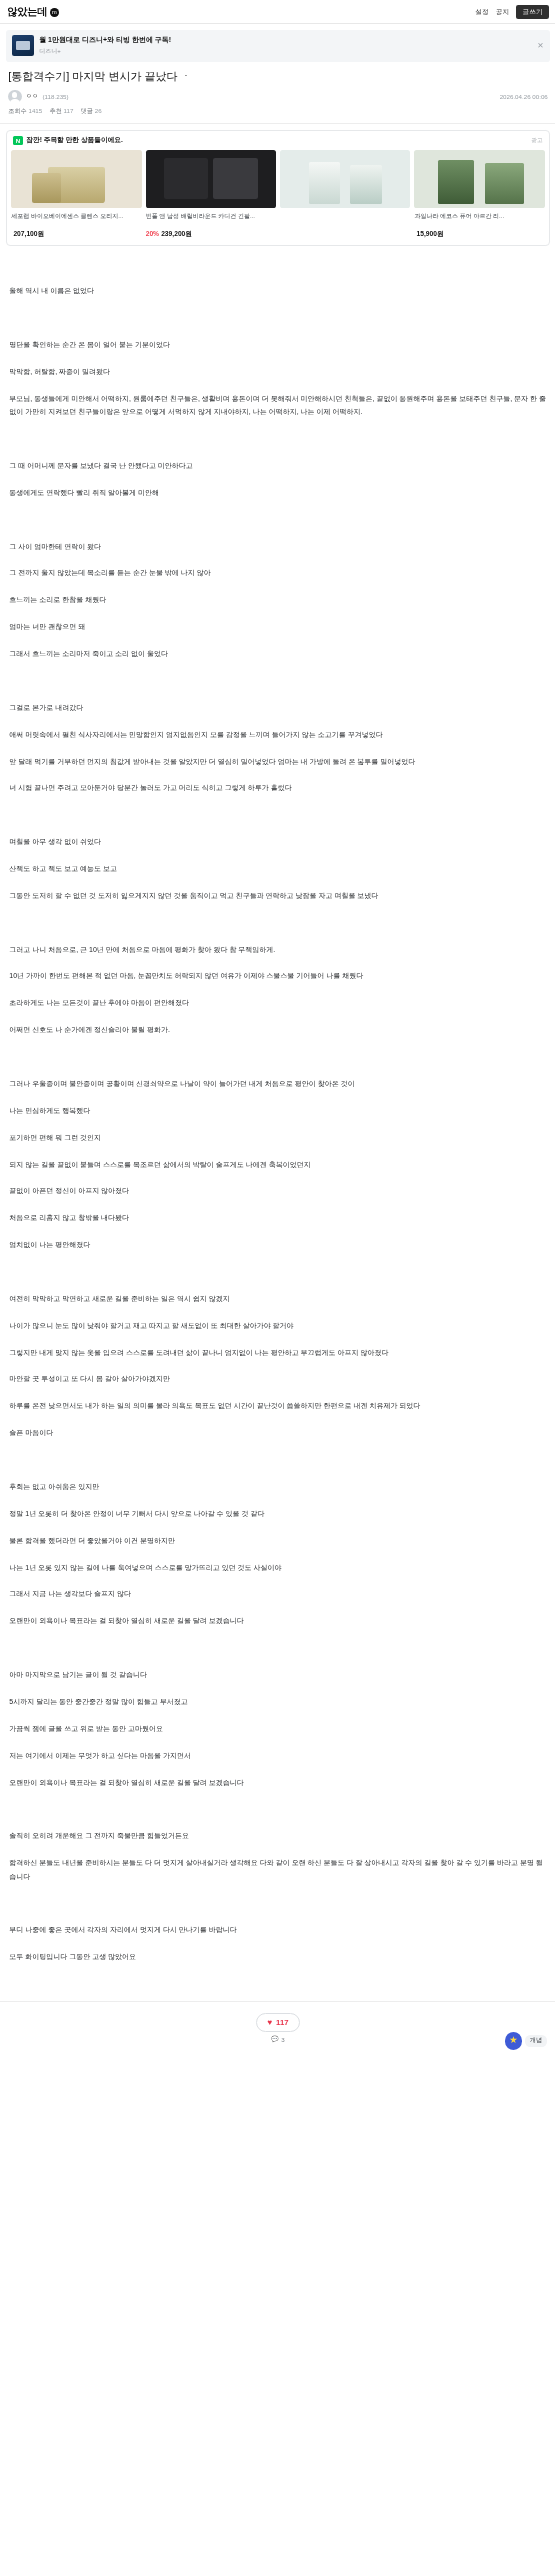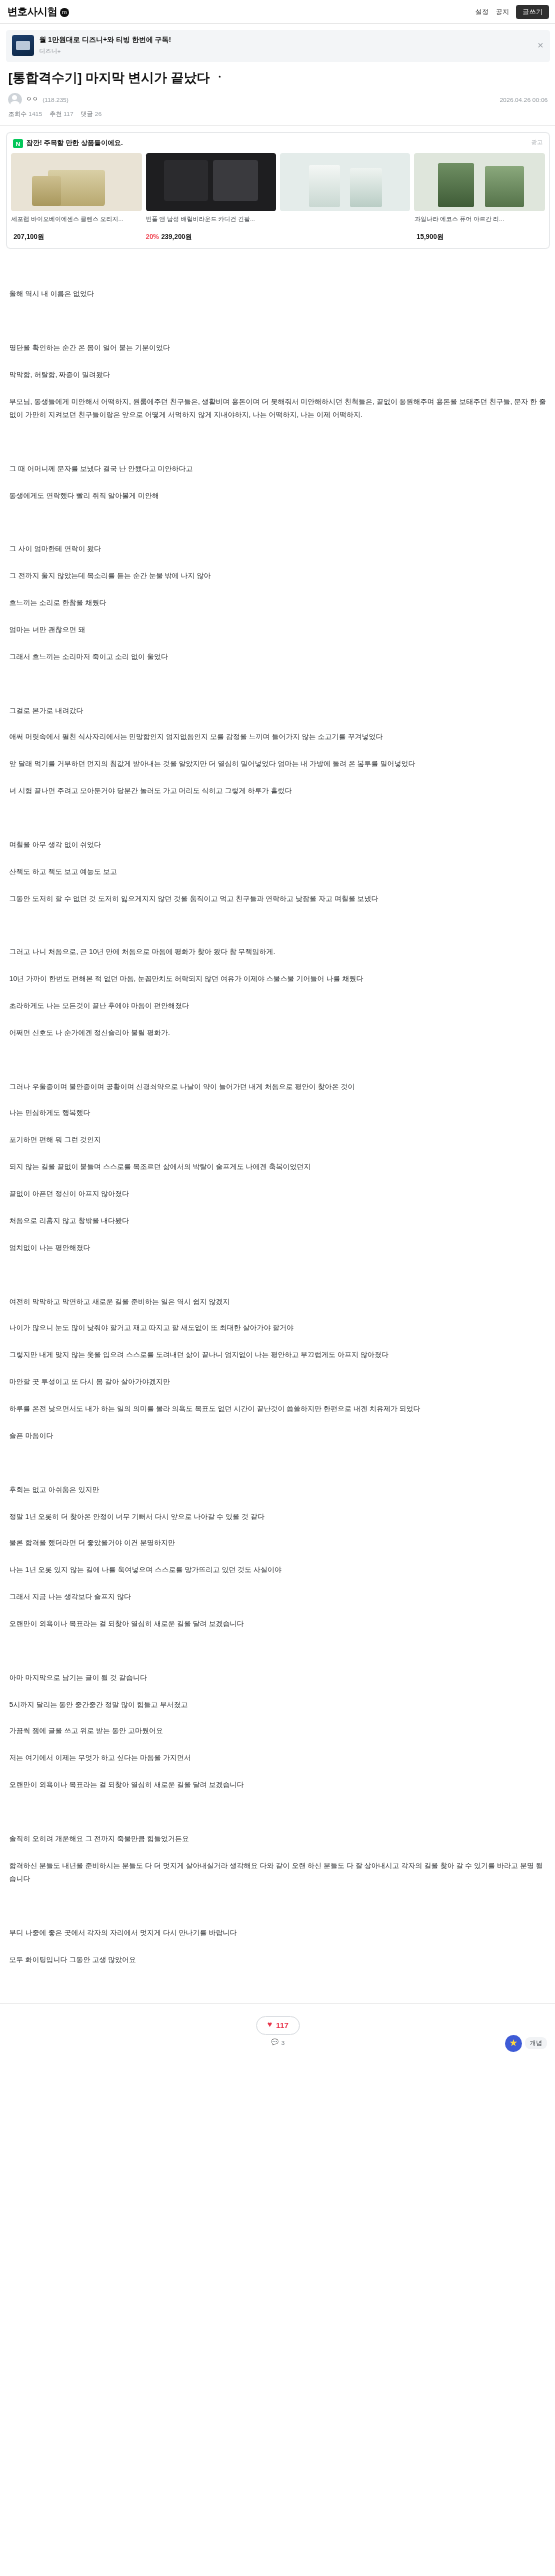--- a/index.html
+++ b/index.html
@@ -81,22 +81,22 @@
     opacity: .85;
   }
   .promo-text { margin-left: 5.2px; }
   .promo-title { font-size: 7px; color: #0e0e0e; font-weight: bold; }
   .promo-sub { font-size: 6px; color: #8b8f95; margin-top: 1.5px; }
   .promo-x { margin-left: auto; color: #9aa0a6; font-size: 7.7px; }
 
   
   .article-head { padding: 7.2px 8.2px 0 8.2px; }
   .art-title {
-    font-size: 13px;
-    font-weight: bold;
+    font-size: 11px;
+    font-weight: normal;
     color: #111;
     line-height: 1.35;
   }
   .art-meta {
     display: flex;
     align-items: center;
     margin-top: 6.2px;
     gap: 4.1px;
   }
   .avatar {
@@ -299,21 +299,21 @@
     padding: 1.5px 4.6px;
   }
 </style>
 </head>
 <body>
 
 <div class="page">
 
   <div class="topbar">
     <div class="brand">
-      <span>변호사시험</span><span class="brand-badge">m</span>
+      <span>않았는데</span><span class="brand-badge">m</span>
     </div>
     <div class="topbar-right">
       <span>설정</span>
       <span>공지</span>
       <span class="write-btn">글쓰기</span>
     </div>
   </div>
 
   <div class="promo">
     <div class="promo-thumb"></div>

